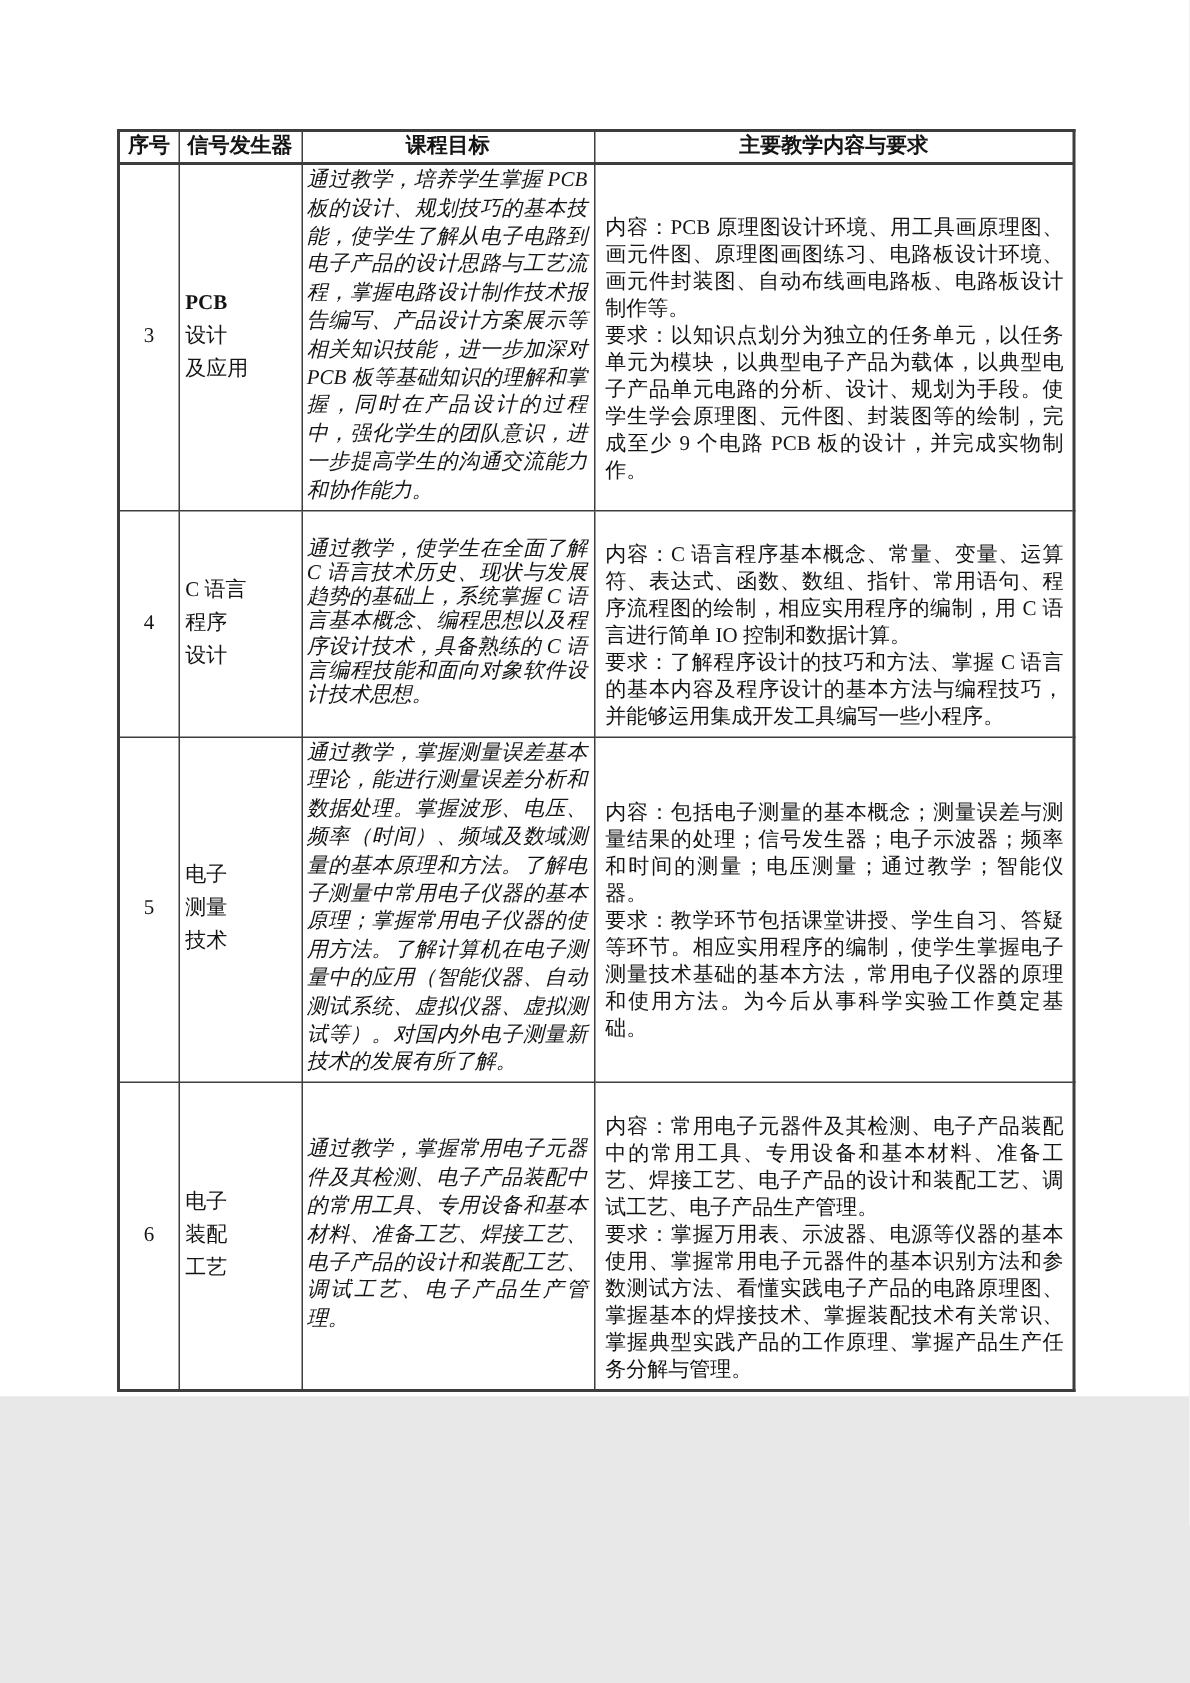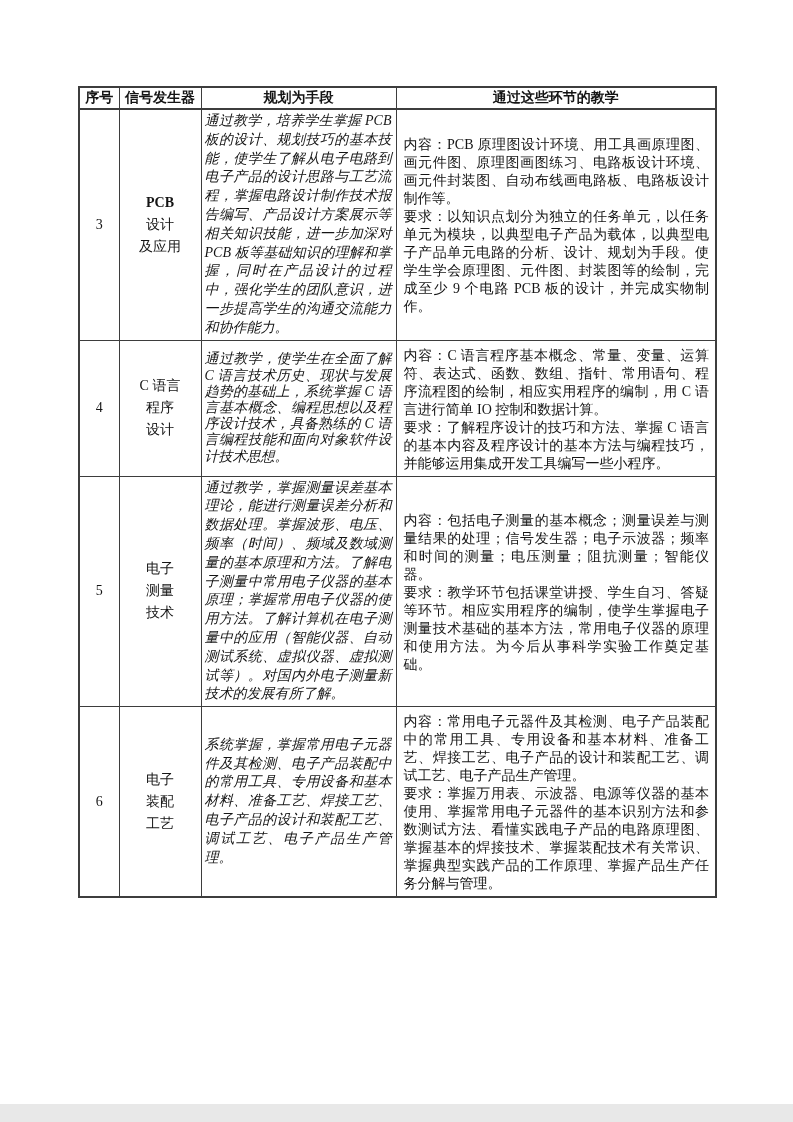--- a/index.html
+++ b/index.html
@@ -1,18 +1,18 @@
 <!DOCTYPE html>
 <html><head>
 <meta charset="utf-8">
 <style>
   html,body{margin:0;padding:0;background:#e8e8e8;}
   .page{
     position:relative;
-    width:793px;height:1104px;
+    width:793px;height:931px;
     background:#ffffff;
     margin:0 auto;
     font-family:"Liberation Serif","DejaVu Serif",serif;
     color:#141414;
     overflow:hidden;
   }
   table.course-table{
     position:absolute;
     left:78px;top:86px;
     width:637px;
@@ -40,57 +40,56 @@
   .course-table thead{border-bottom:2px solid #3d3d3d;}
   tr.row-3{height:175px;}
   tr.row-4{height:126px;}
   tr.row-5{height:176px;}
   tr.row-6{height:188px;}
   td.cell-no{
     text-align:center;
     padding:0 2px;
   }
   td.cell-name{
-    text-align:center;
     padding:0 4px;
     line-height:22px;
   }
   td.cell-name .name-line{display:block;}
   td.cell-name .name-latin-bold{font-weight:bold;}
   td.cell-obj{
     text-align:justify;
     padding:2px 4px 2px 3px;
     line-height:18.8px;
     font-style:italic;
   }
   tr.row-4 td.cell-obj{line-height:16.2px;margin-left:40px;}
   td.cell-content{
     text-align:justify;
-    padding:6px 6px 3px 7px;
+    padding:21px 6px 3px 7px;
     line-height:18px;
   }
   td.cell-content p{margin:0;padding:0;}
 </style>
 </head>
 <body>
 
 <div class="page">
   <table class="course-table">
     <colgroup>
       <col class="c-no">
         <col class="c-name">
         <col class="c-obj">
         <col class="c-content">
     </colgroup>
     <thead>
       <tr>
         <th>序号</th>
         <th>信号发生器</th>
-        <th>规划为手段</th>
-        <th>通过这些环节的教学</th>
+        <th>课程目标</th>
+        <th>主要教学内容与要求</th>
       </tr>
     </thead>
     <tbody>
       <tr class="row-3">
         <td class="cell-no">3</td>
         <td class="cell-name">
           <span class="name-line name-latin-bold">PCB</span>
           <span class="name-line">设计</span>
           <span class="name-line">及应用</span>
         </td>
@@ -115,32 +114,32 @@
       </tr>
       <tr class="row-5">
         <td class="cell-no">5</td>
         <td class="cell-name">
           <span class="name-line">电子</span>
           <span class="name-line">测量</span>
           <span class="name-line">技术</span>
         </td>
         <td class="cell-obj">通过教学，掌握测量误差基本理论，能进行测量误差分析和数据处理。掌握波形、电压、频率（时间）、频域及数域测量的基本原理和方法。了解电子测量中常用电子仪器的基本原理；掌握常用电子仪器的使用方法。了解计算机在电子测量中的应用（智能仪器、自动测试系统、虚拟仪器、虚拟测试等）。对国内外电子测量新技术的发展有所了解。</td>
         <td class="cell-content">
-          <p>内容：包括电子测量的基本概念；测量误差与测量结果的处理；信号发生器；电子示波器；频率和时间的测量；电压测量；阻抗测量；智能仪器。</p>
+          <p>内容：包括电子测量的基本概念；测量误差与测量结果的处理；信号发生器；电子示波器；频率和时间的测量；电压测量；通过教学；智能仪器。</p>
           <p>要求：教学环节包括课堂讲授、学生自习、答疑等环节。相应实用程序的编制，使学生掌握电子测量技术基础的基本方法，常用电子仪器的原理和使用方法。为今后从事科学实验工作奠定基础。</p>
         </td>
       </tr>
       <tr class="row-6">
         <td class="cell-no">6</td>
         <td class="cell-name">
           <span class="name-line">电子</span>
           <span class="name-line">装配</span>
           <span class="name-line">工艺</span>
         </td>
-        <td class="cell-obj">系统掌握，掌握常用电子元器件及其检测、电子产品装配中的常用工具、专用设备和基本材料、准备工艺、焊接工艺、电子产品的设计和装配工艺、调试工艺、电子产品生产管理。</td>
+        <td class="cell-obj">通过教学，掌握常用电子元器件及其检测、电子产品装配中的常用工具、专用设备和基本材料、准备工艺、焊接工艺、电子产品的设计和装配工艺、调试工艺、电子产品生产管理。</td>
         <td class="cell-content">
           <p>内容：常用电子元器件及其检测、电子产品装配中的常用工具、专用设备和基本材料、准备工艺、焊接工艺、电子产品的设计和装配工艺、调试工艺、电子产品生产管理。</p>
           <p>要求：掌握万用表、示波器、电源等仪器的基本使用、掌握常用电子元器件的基本识别方法和参数测试方法、看懂实践电子产品的电路原理图、掌握基本的焊接技术、掌握装配技术有关常识、掌握典型实践产品的工作原理、掌握产品生产任务分解与管理。</p>
         </td>
       </tr>
     </tbody>
   </table>
 </div>
 
 </body></html>

